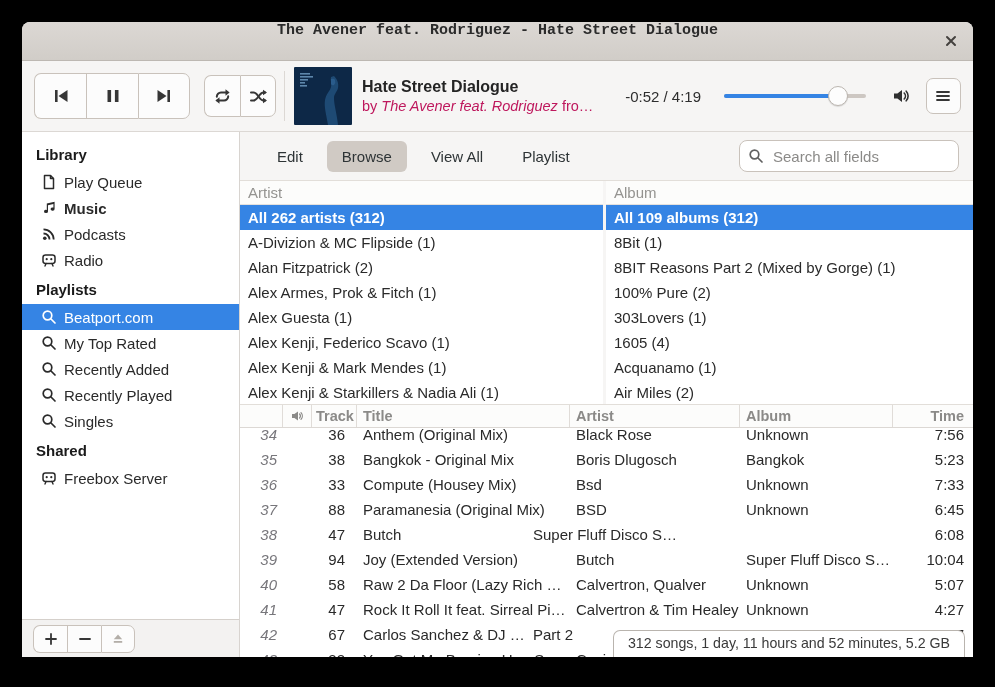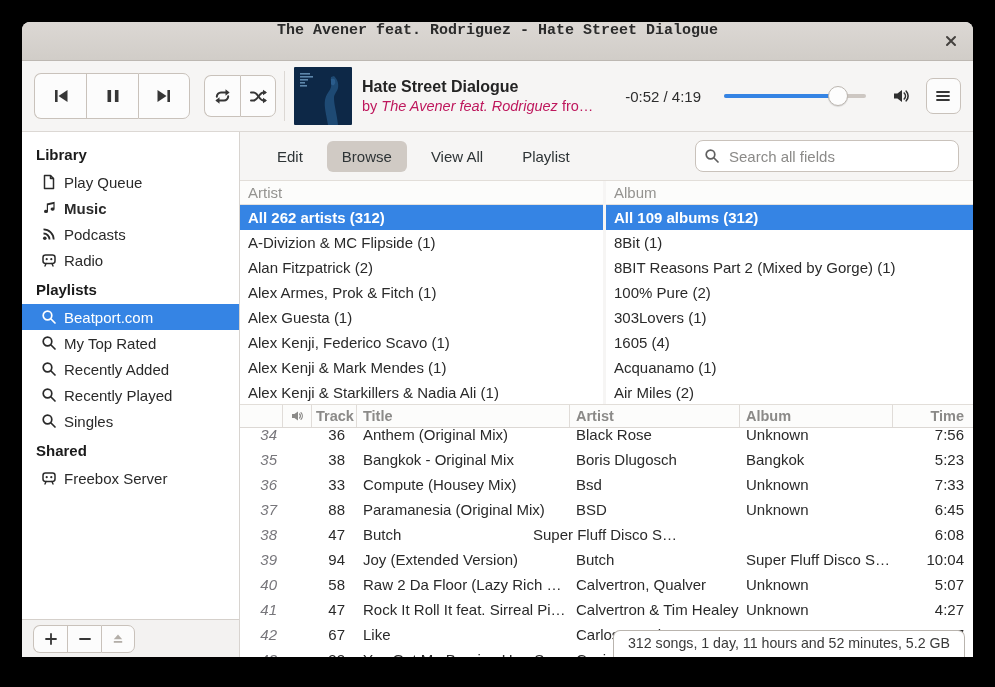--- a/index.html
+++ b/index.html
@@ -85,21 +85,21 @@
   .content{flex:1;display:flex;flex-direction:column;min-width:0;background:#fff;}
   .tabbar{
     flex:0 0 49px;background:#f6f5f4;display:flex;align-items:center;
     padding:0 14px 0 22px;box-sizing:border-box;border-bottom:1px solid #e2ded9;
   }
   .tab{
     padding:7px 15px;font-size:15px;color:#2e3436;border-radius:6px;cursor:pointer;margin-right:9px;
   }
   .tab.active{background:#d0cac4;}
   .search-box{
-    margin-left:auto;width:264px;height:32px;background:#fff;border:1px solid #c9c2bb;
+    margin-left:auto;width:220px;height:32px;background:#fff;border:1px solid #c9c2bb;
     border-radius:8px;display:flex;align-items:center;padding:0 8px;box-sizing:border-box;gap:7px;
   }
   .search-box .icon{color:#5f5f5f;display:flex;}
   .search-box input{
     border:none;outline:none;flex:1;font-size:15px;color:#2a2a2a;background:transparent;
     font-family:inherit;min-width:0;
   }
   .search-box input::placeholder{color:#8b8a88;}
   
   .browser{flex:0 0 224px;display:flex;min-height:0;border-bottom:1px solid #e2ded9;box-sizing:border-box;}
@@ -522,21 +522,20 @@
               <div class="cell c-track">47</div>
               <div class="cell c-title">Rock It Roll It feat. Sirreal Pip…</div>
               <div class="cell c-artist">Calvertron &amp; Tim Healey</div>
               <div class="cell c-album">Unknown</div>
               <div class="cell c-time">4:27</div>
             </div>
             <div class="t-row">
               <div class="cell c-num">42</div>
               <div class="cell c-spk"></div>
               <div class="cell c-track">67</div>
-              <div class="cell c-title">Like</div>
               <div class="cell c-artist">Carlos Sanchez &amp; DJ Ray</div>
               <div class="cell c-album">Part 2</div>
               <div class="cell c-time">3:17</div>
             </div>
             <div class="t-row">
               <div class="cell c-num">43</div>
               <div class="cell c-spk"></div>
               <div class="cell c-track">32</div>
               <div class="cell c-title">You Got Me Burning Up - Sun…</div>
               <div class="cell c-artist">Covin</div>

